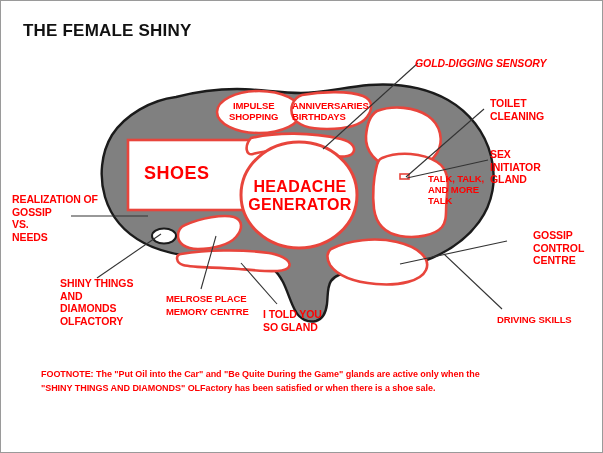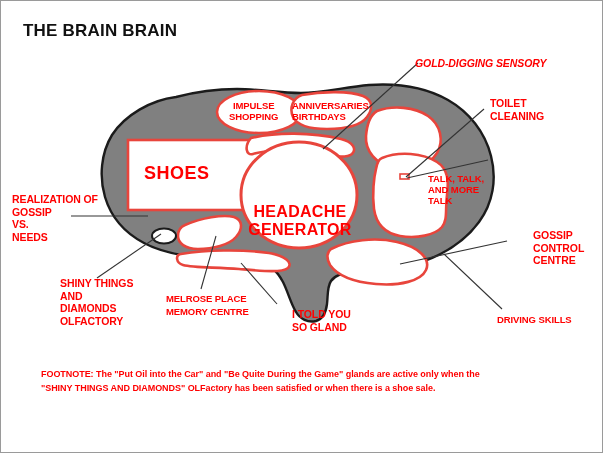--- a/index.html
+++ b/index.html
@@ -70,21 +70,21 @@
     line-height: 14px;
     white-space: pre-line;
     letter-spacing: -0.05px;
   }
 </style>
 </head>
 <body>
 
 <div id="canvas">
 
-  <div class="title">THE BRAIN BRAIN</div>
+  <div class="title">THE FEMALE SHINY</div>
 
   <svg id="brain-svg" viewBox="0 0 603 453" xmlns="http://www.w3.org/2000/svg">
 
     <g>
       <path d="M 175 96
                C 150 99, 124 114, 111 134
                C 100 152, 98 176, 104 196
                C 110 216, 124 232, 143 242
                C 158 250, 176 254, 196 256
                C 215 258, 238 259, 258 261
@@ -160,51 +160,54 @@
   </svg>
 
   <div class="lbl lbl-shoes" style="left:143px; top:162px;">SHOES</div>
 
   <div class="lbl lbl-inner" style="left:228px; top:99px; text-align:center;">IMPULSE
 SHOPPING</div>
 
   <div class="lbl lbl-inner" style="left:291px; top:99px;">ANNIVERSARIES
 BIRTHDAYS</div>
 
-  <div class="lbl lbl-headache" style="left:240px; top:177px; width:118px;margin-top:25px;">HEADACHE
+  <div class="lbl lbl-headache" style="left:240px; top:177px; width:118px;">HEADACHE
 GENERATOR</div>
 
   <div class="lbl lbl-inner" style="left:379px; top:172px;margin-left:48px;">TALK, TALK,
 AND MORE
 TALK</div>
 
   <div class="lbl" style="left:414px; top:56px;font-style:italic;">GOLD-DIGGING SENSORY</div>
 
   <div class="lbl" style="left:489px; top:96px;">TOILET
 CLEANING</div>
 
+  <div class="lbl" style="left:489px; top:147px;">SEX
+INITIATOR
+GLAND</div>
 
   <div class="lbl" style="left:508px; top:228px;margin-left:24px;">GOSSIP
 CONTROL
 CENTRE</div>
 
   <div class="lbl" style="left:496px; top:313px; font-size:9.5px;">DRIVING SKILLS</div>
 
   <div class="lbl" style="left:11px; top:192px;">REALIZATION OF
 GOSSIP
 VS.
 NEEDS</div>
 
   <div class="lbl" style="left:59px; top:276px;">SHINY THINGS
 AND
 DIAMONDS
 OLFACTORY</div>
 
   <div class="lbl" style="left:165px; top:292px; font-size:9.5px;">MELROSE PLACE
 MEMORY CENTRE</div>
 
-  <div class="lbl" style="left:291px; top:307px;">I TOLD YOU
+  <div class="lbl" style="left:262px; top:307px;">I TOLD YOU
 SO GLAND</div>
 
   <div class="footnote">FOOTNOTE:  The "Put Oil into the Car" and "Be Quite During the Game" glands are active only when the
 "SHINY THINGS AND DIAMONDS" OLFactory has been satisfied or when there is a shoe sale.</div>
 
 </div>
 
 </body></html>

